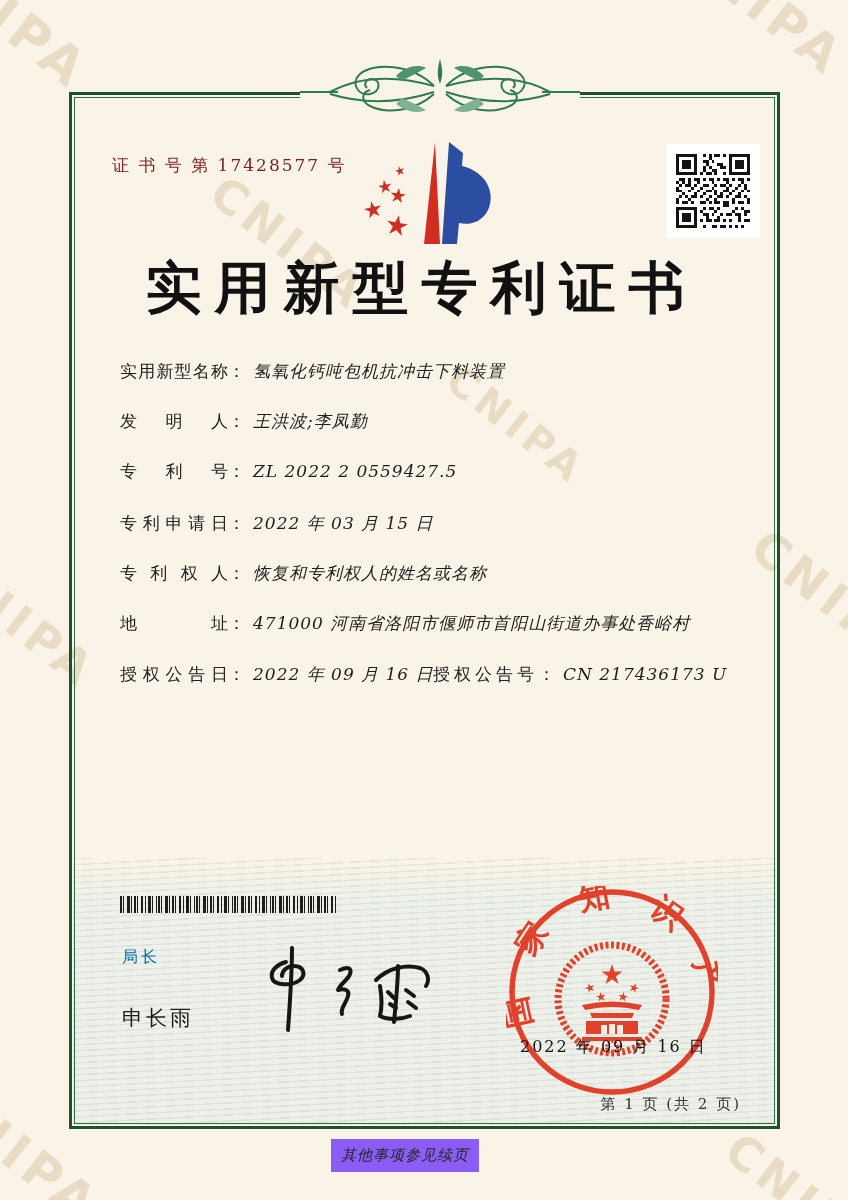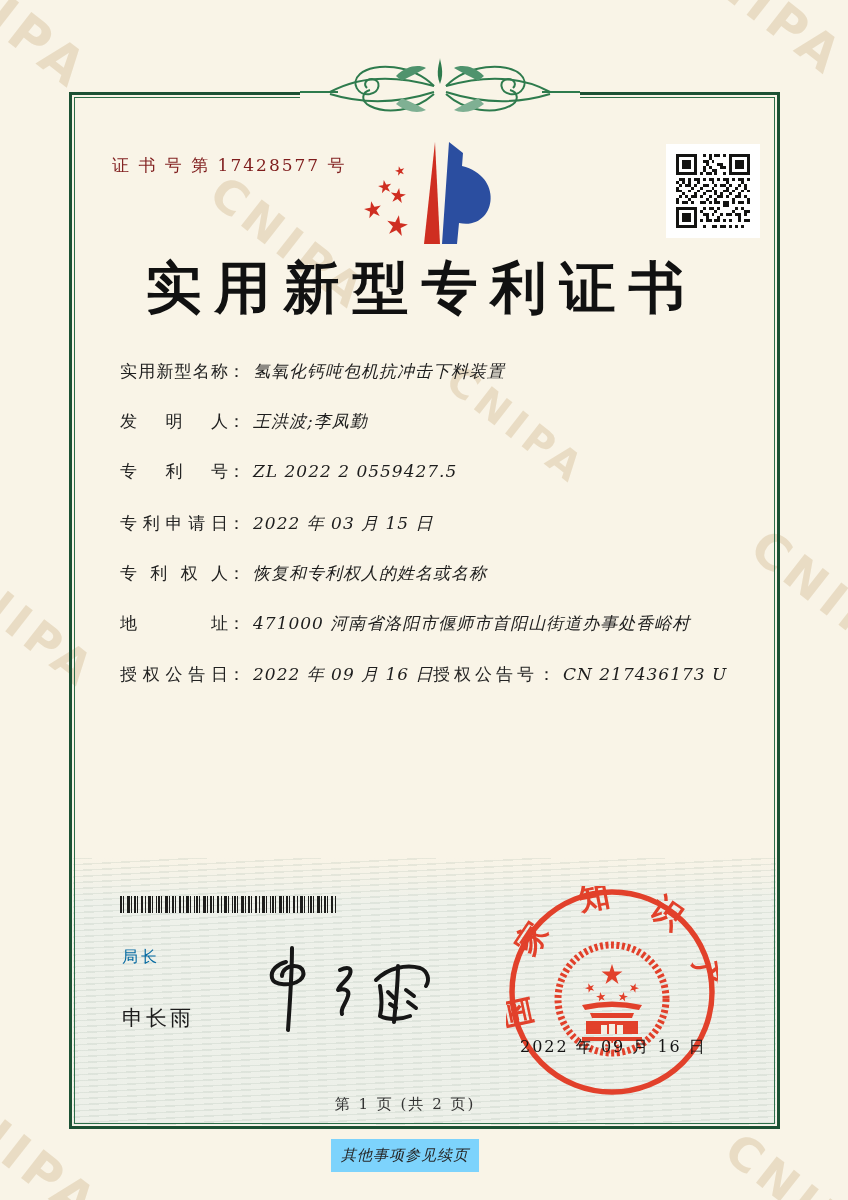--- a/index.html
+++ b/index.html
@@ -72,24 +72,24 @@
   .signer-title{ position:absolute; left:122px; top:947px; font-size:16px; z-index:4;
     font-family:Liberation Mono, monospace; color:#0369a1; letter-spacing:3px;}
   .signer-name{ position:absolute; left:122px; top:1004px; font-size:21px; z-index:4;
     font-family:"DejaVu Sans","Liberation Sans",sans-serif; color:#1c1c1c; letter-spacing:3px;}
   .signature{ position:absolute; left:248px; top:942px; z-index:4; }
   .seal{ position:absolute; left:506px; top:886px; z-index:5; opacity:.93; }
   .seal-date{
     position:absolute; left:520px; top:1037px; width:176px; text-align:center;
     font-size:16px; letter-spacing:2px; color:#141414; z-index:6; white-space:nowrap;
   }
-  .page-info{ position:absolute; left:69px; top:1095px; width:672px; text-align:center;
+  .page-info{ position:absolute; left:69px; top:1095px; width:672px; text-align:right;
     font-size:15px; letter-spacing:2px; color:#333; z-index:4; }
   .footer-note{
-    position:absolute; left:331px; top:1139px; width:148px; height:33px; background:#7dd3fc;
+    position:absolute; left:331px; top:1139px; width:148px; height:33px; background:#8b5cf6;
     text-align:center; line-height:33px; font-size:15px; font-style:italic; color:#262626;
     letter-spacing:1px; z-index:4;
   }
 </style>
 </head>
 <body>
 
 <div class="page">
 
   <span class="wm" style="left:-60px; top:-72px; font-size:52px;">CNIPA</span>

